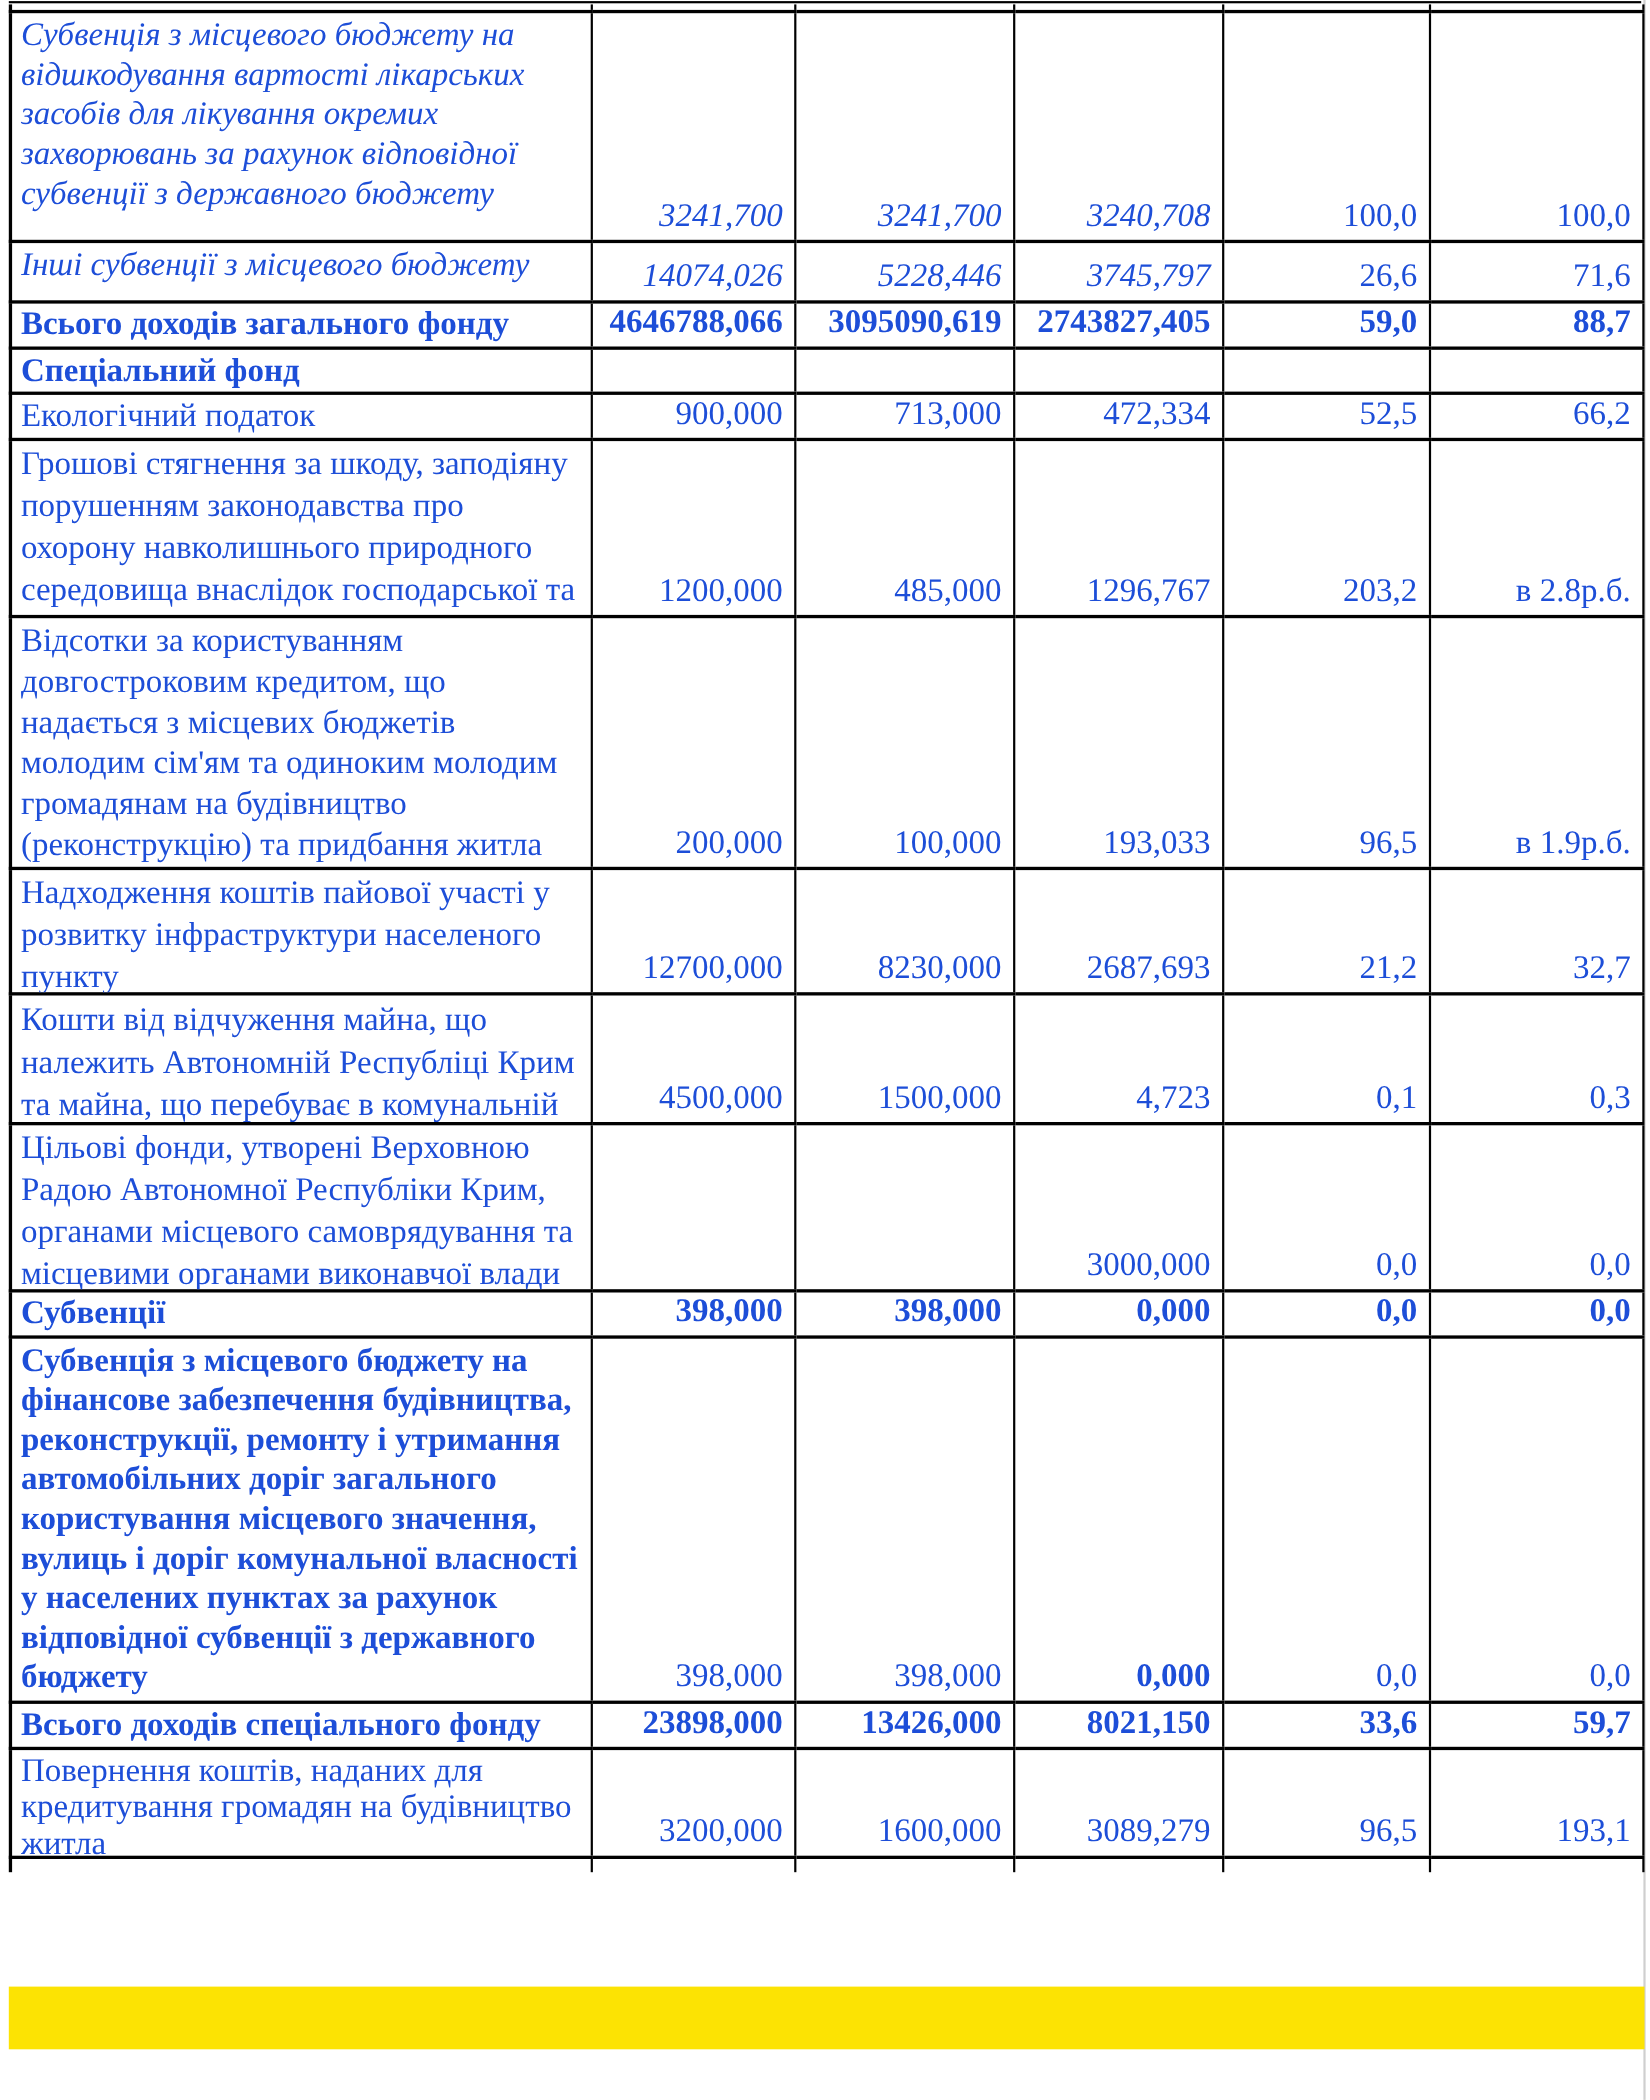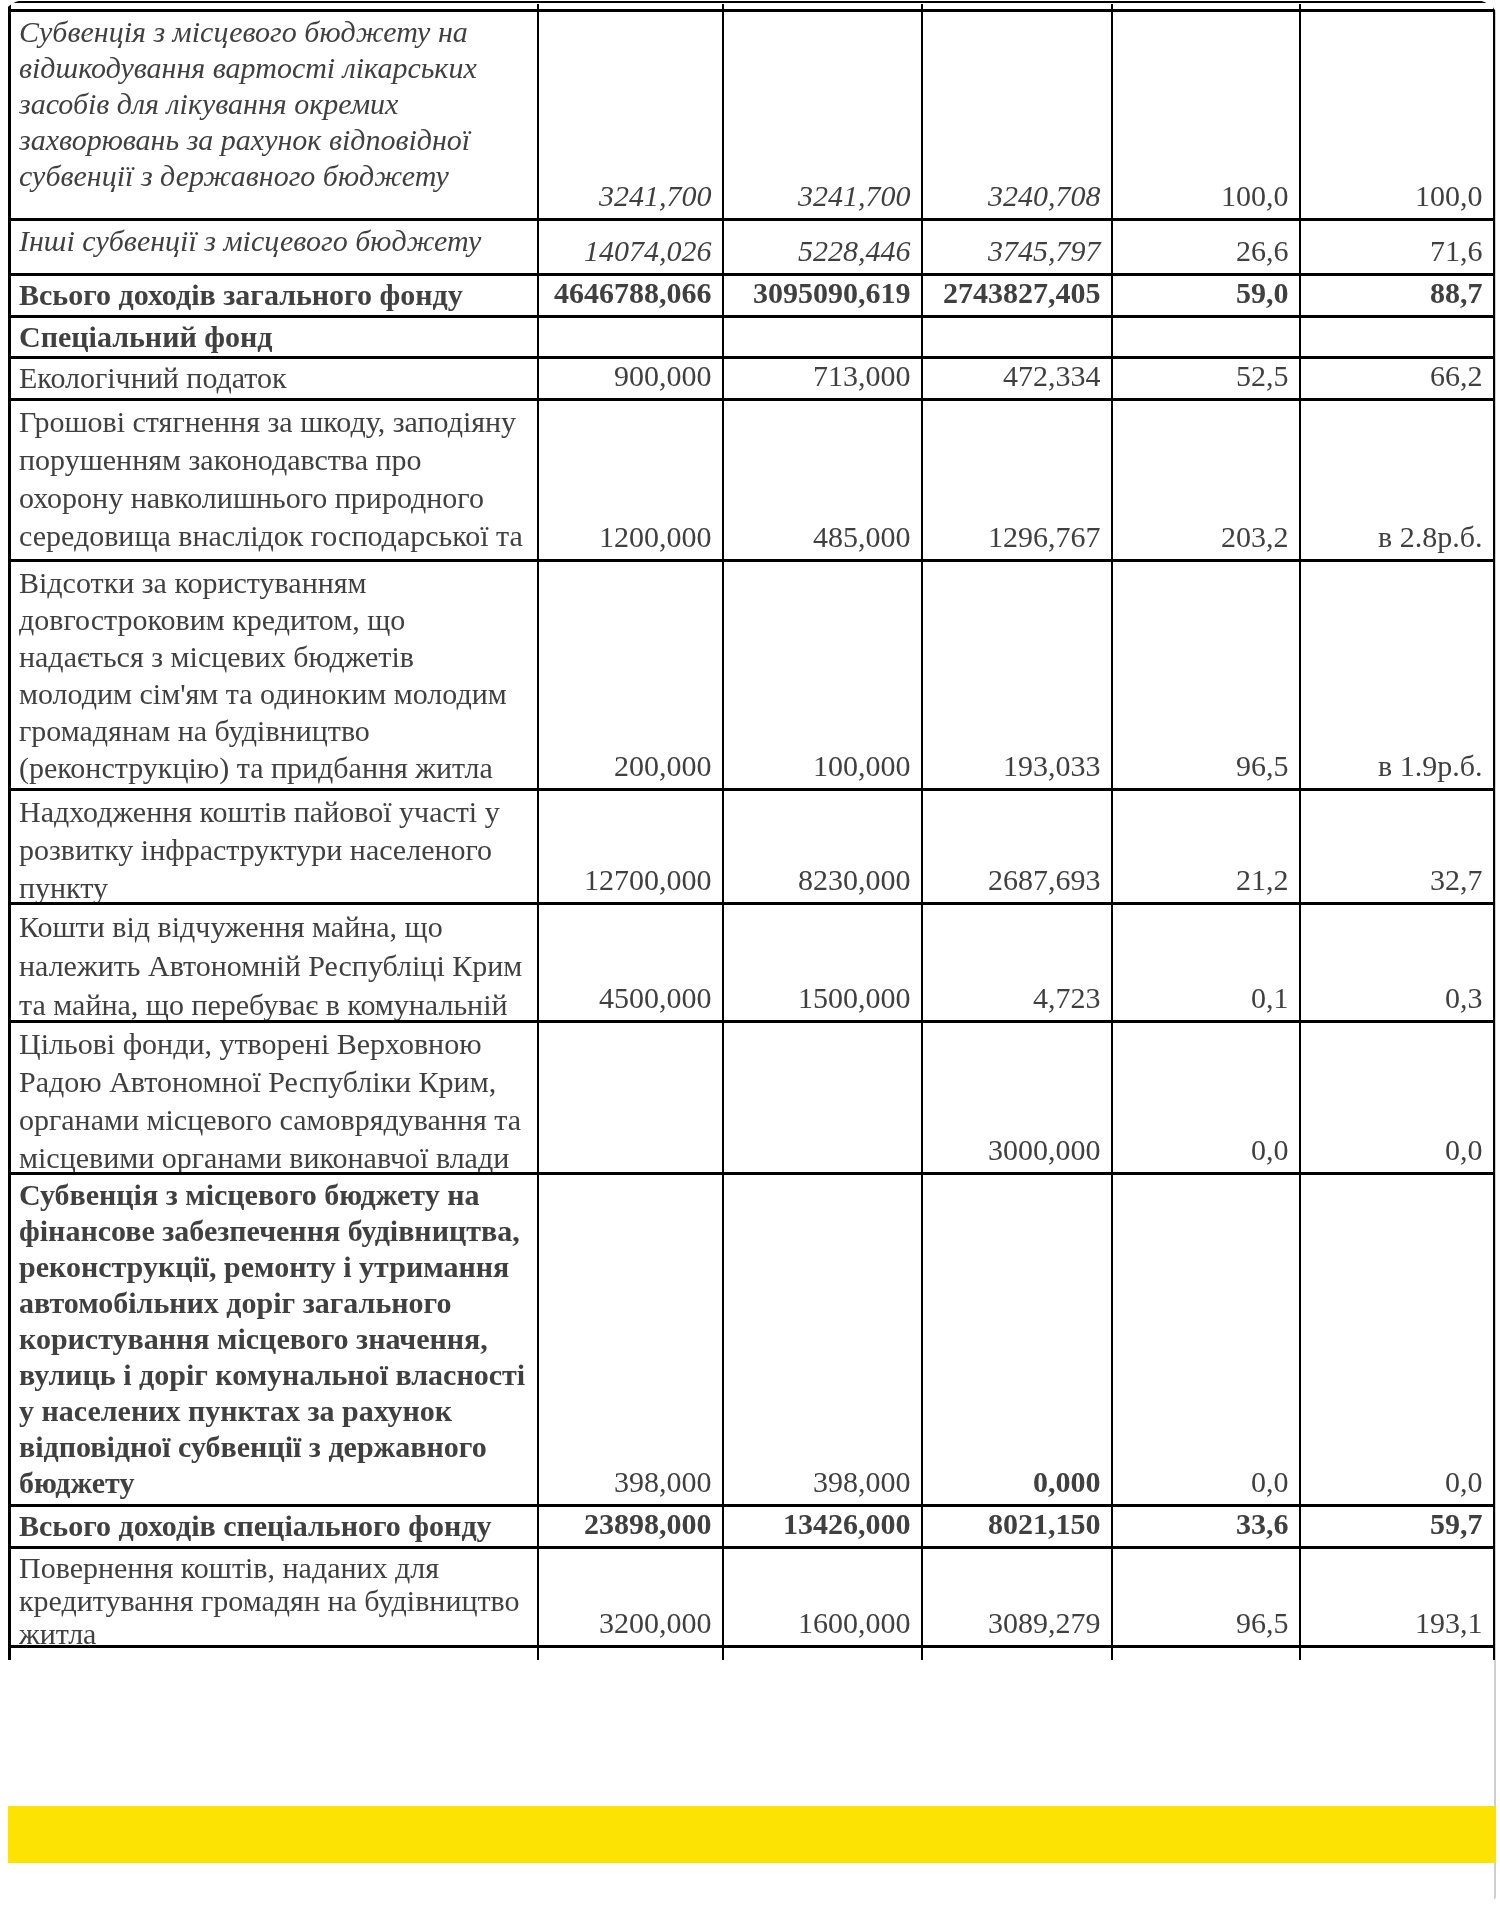--- a/index.html
+++ b/index.html
@@ -2,22 +2,21 @@
 <html><head>
 <meta charset="utf-8">
 <style>
   html,body{margin:0;padding:0;background:#ffffff;}
   .page{
     position:relative;
     width:1500px;height:1909px;
     background:#ffffff;
     overflow:hidden;
     font-family:"Liberation Serif","DejaVu Serif",serif;
-    color:#404040;
-    border-radius:25px;
+    color:#1d4ed8;
   }
   .topline{position:absolute;left:8px;top:1px;width:1484px;height:2px;background:#000;}
   .rightline{position:absolute;left:1494px;top:0;width:2px;height:1909px;background:#cfcfcf;}
   .band{position:absolute;z-index:0;}
   table.budget{
     position:absolute;left:8px;top:4px;z-index:1;
     border-collapse:collapse;table-layout:fixed;
     width:1484px;
     font-size:30px;
   }
@@ -167,20 +166,30 @@
         <tr style="height: 151px;">
           <td class="label normal">
             <div class="clip" style="height: 147px; line-height: 38px;">Цільові фонди, утворені Верховною Радою Автономної Республіки Крим, органами місцевого самоврядування та місцевими органами виконавчої влади</div>
           </td>
           <td class="num normal"></td>
           <td class="num normal"></td>
           <td class="num normal">3000,000</td>
           <td class="num normal">0,0</td>
           <td class="num normal">0,0</td>
         </tr>
+        <tr style="height: 39px;">
+          <td class="label bold">
+            <div class="clip" style="height: 35px; line-height: 34px;">Субвенції</div>
+          </td>
+          <td class="num bold">398,000</td>
+          <td class="num bold">398,000</td>
+          <td class="num bold">0,000</td>
+          <td class="num bold">0,0</td>
+          <td class="num bold">0,0</td>
+        </tr>
         <tr style="height: 332px;">
           <td class="label normal">
             <div class="clip" style="height: 324px; line-height: 36px; font-weight: bold;">Субвенція з місцевого бюджету на фінансове забезпечення будівництва, реконструкції, ремонту і утримання автомобільних доріг загального користування місцевого значення, вулиць і доріг комунальної власності у населених пунктах за рахунок відповідної субвенції з державного бюджету</div>
           </td>
           <td class="num normal">398,000</td>
           <td class="num normal">398,000</td>
           <td class="num bold">0,000</td>
           <td class="num normal">0,0</td>
           <td class="num normal">0,0</td>
         </tr>

